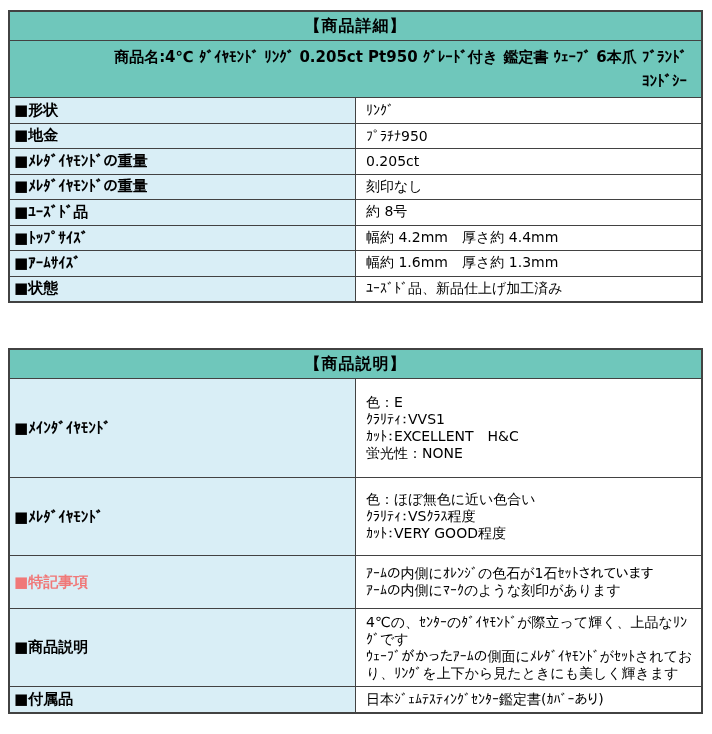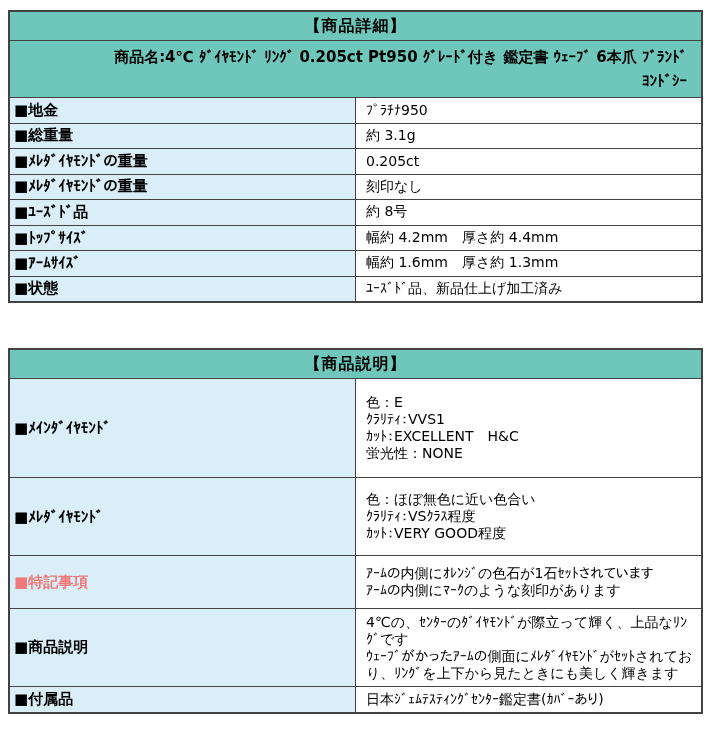--- a/index.html
+++ b/index.html
@@ -86,26 +86,26 @@
   <table class="tbl" id="detail-table">
     <tbody>
       <tr>
         <td colspan="2" class="hdr">【商品詳細】</td>
       </tr>
       <tr>
         <td colspan="2" class="pname">商品名:4℃ ﾀﾞｲﾔﾓﾝﾄﾞ ﾘﾝｸﾞ 0.205ct Pt950 ｸﾞﾚｰﾄﾞ付き 鑑定書 ｳｪｰﾌﾞ 6本爪 ﾌﾞﾗﾝﾄﾞ
 ﾖﾝﾄﾞｼｰ</td>
       </tr>
       <tr class="datarow">
+        <td class="lbl">■形状</td>
+        <td class="val">ﾘﾝｸﾞ</td>
+      </tr>
+      <tr class="datarow">
         <td class="lbl">■地金</td>
         <td class="val">ﾌﾟﾗﾁﾅ950</td>
-      </tr>
-      <tr class="datarow">
-        <td class="lbl">■総重量</td>
-        <td class="val">約 3.1g</td>
       </tr>
       <tr class="datarow">
         <td class="lbl">■ﾒﾚﾀﾞｲﾔﾓﾝﾄﾞの重量</td>
         <td class="val">0.205ct</td>
       </tr>
       <tr class="datarow">
         <td class="lbl">■ﾒﾚﾀﾞｲﾔﾓﾝﾄﾞの重量</td>
         <td class="val">刻印なし</td>
       </tr>
       <tr class="datarow">

